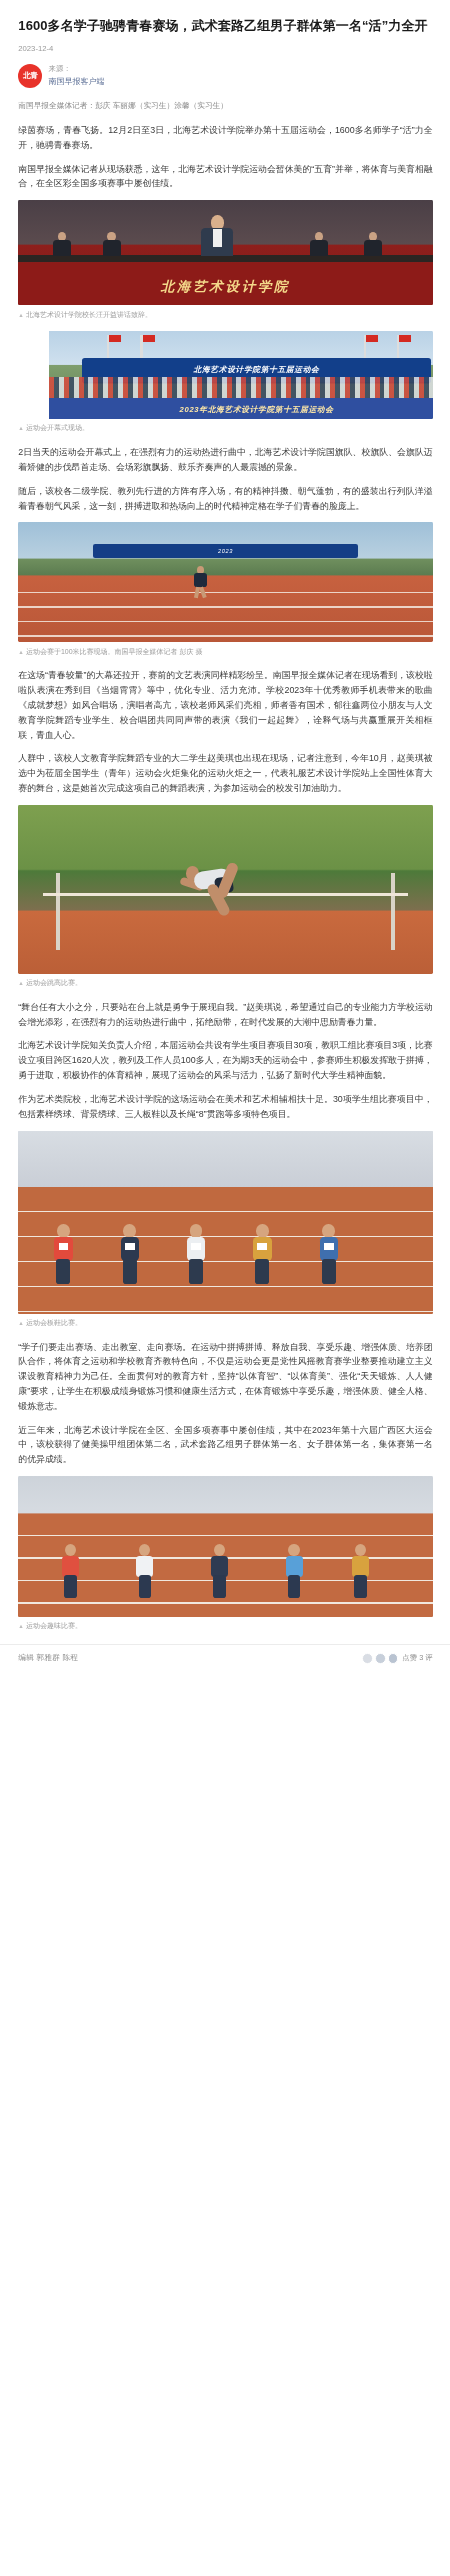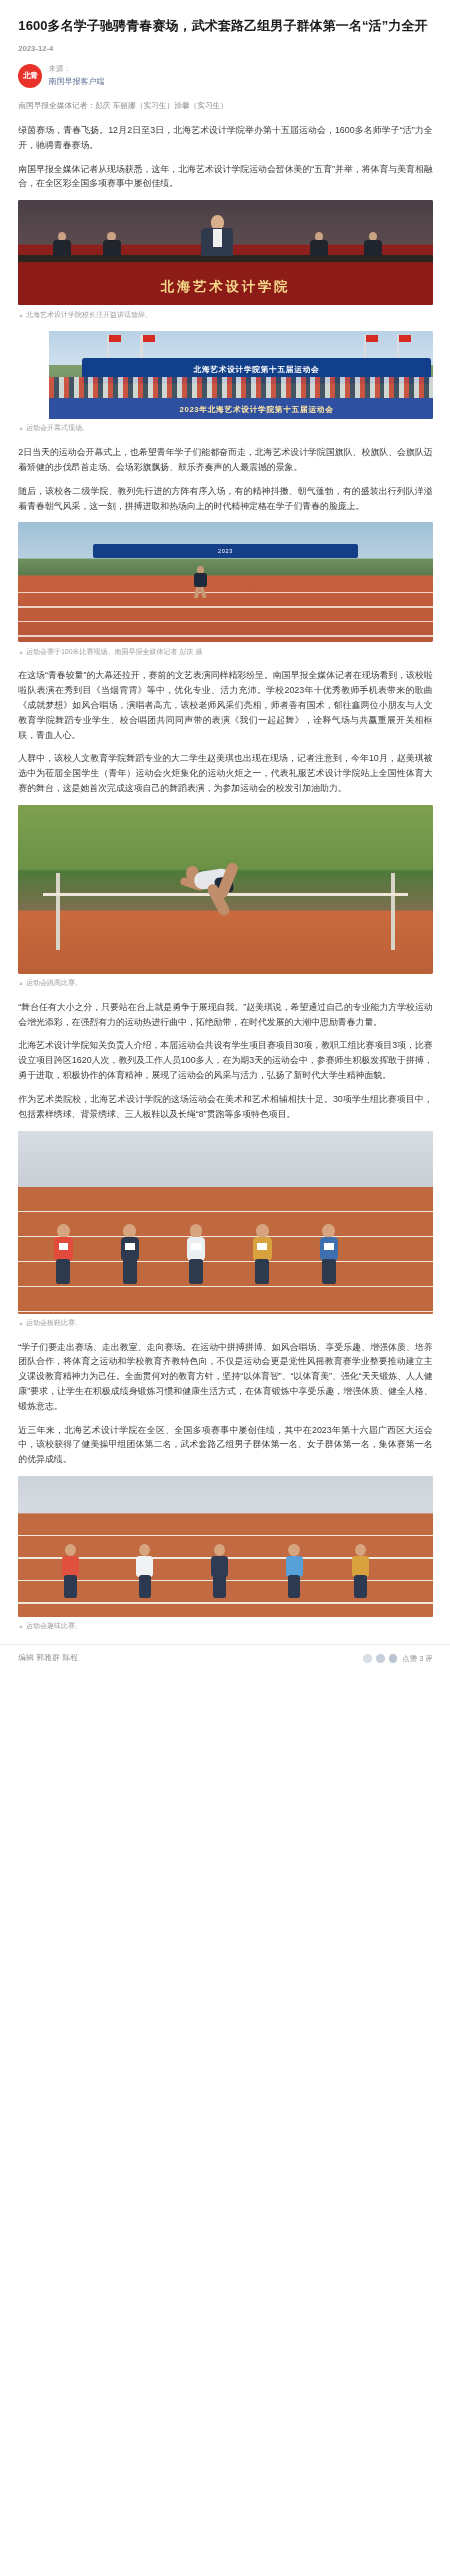--- a/index.html
+++ b/index.html
@@ -25,21 +25,20 @@
     line-height: 19.7px;
     font-weight: bold;
     color: #1a1a1a;
     letter-spacing: 0.1px;
     margin: 0 0 8.4px 0;
   }
   .pub-date {
     font-size: 7.7px;
     color: #9a9a9a;
     margin: 0 0 11.2px 0;
-    font-weight: bold;
   }
   .source-row {
     display: flex;
     align-items: center;
     gap: 6.3px;
     margin: 0 0 12.7px 0;
   }
   .source-logo {
     width: 24px;
     height: 24px;
@@ -110,39 +109,39 @@
     padding: 7.7px 18.3px 9.8px 18.3px;
     display: flex;
     align-items: center;
     justify-content: space-between;
     font-size: 7.7px;
     color: #8d8d8d;
   }
   .footer .editors { letter-spacing: 0.2px; }
   .footer .right {
     display: flex;
-    align-items: flex-end;
+    align-items: flex-start;
     gap: 4.2px;
   }
   .thumbs {
     display: inline-flex;
     align-items: center;
     gap: 2.1px;
   }
   .thumb-dot {
     width: 10.5px; height: 10.5px; border-radius: 50%;
     background: #d9dde4;
     border: 0.7px solid #fff;
   }
   .thumb-dot.b { background: #c7cfda; }
   .thumb-dot.c { background: #b9c3d1; }
   .like-count { font-size: 7.4px; color: #8d8d8d; }
 
   
-  .ph { display:block; width:100%; }
+  .ph { display:block; width:100%;font-style:italic; }
 
   .ph1 { height: 105px; background: linear-gradient(#4a3f46 0%, #5b4b4e 42%, #8e1f1c 43%, #7d1a18 100%); position: relative; }
   .ph1 .banner { position:absolute; left:0; right:0; bottom:0; height:40%; background:#8d1b18; }
   .ph1 .bantext { position:absolute; left:0; right:0; bottom:9.8px; text-align:center; color:#f4d98a; font-size:13.4px; font-weight:bold; letter-spacing:2.8px; }
   .ph1 .desk { position:absolute; left:0; right:0; top:52%; height:7px; background:#2b2522; }
   .ph1 .person { position:absolute; left:48%; top:14%; width:38px; height:41px; transform:translateX(-50%); }
   .ph1 .person .head { position:absolute; left:50%; top:0; width:12.7px; height:14.8px; margin-left:-6.3px; border-radius:50% 50% 45% 45%; background:#d9b08c; }
   .ph1 .person .torso { position:absolute; left:50%; top:13.4px; width:32px; height:28px; margin-left:-16px; background:#2f3b4d; border-radius:4.2px 4.2px 0 0; }
   .ph1 .person .shirt { position:absolute; left:50%; top:14px; width:9.1px; height:18.3px; margin-left:-4.6px; background:#f0f0ef; }
   .ph1 .sit { position:absolute; top:30%; width:21px; height:24px; }
@@ -261,21 +260,21 @@
           <div class="arch"></div>
           <div class="archtext">北海艺术设计学院第十五届运动会</div>
           <div class="crowd"></div>
           <div class="track"></div>
           <div class="tracktext">2023年北海艺术设计学院第十五届运动会</div>
         </div>
       </div>
       <figcaption class="caption"><span class="tri">▲</span><span>运动会开幕式现场。</span></figcaption>
     </figure>
 
-    <p class="body">2日当天的运动会开幕式上，也希望青年学子们能都奋而走，北海艺术设计学院国旗队、校旗队、会旗队迈着矫健的步伐昂首走场、会场彩旗飘扬、鼓乐齐奏声的人最震撼的景象。</p>
+    <p class="body">2日当天的运动会开幕式上，在强烈有力的运动热进行曲中，北海艺术设计学院国旗队、校旗队、会旗队迈着矫健的步伐昂首走场、会场彩旗飘扬、鼓乐齐奏声的人最震撼的景象。</p>
     <p class="body">随后，该校各二级学院、教列先行进的方阵有序入场，有的精神抖擞、朝气蓬勃，有的盛装出行列队洋溢着青春朝气风采，这一刻，拼搏进取和热场向上的时代精神定格在学子们青春的脸庞上。</p>
 
     <figure class="figure">
       <div class="imgbox">
         <div class="ph ph3">
           <div class="banner2">
               <span>2023</span>
             </div>
           <div class="lane" style="top:58%"></div>
           <div class="lane" style="top:70%"></div>
@@ -351,21 +350,21 @@
               <div class="h"></div>
               <div class="t" style="background:#3f6fae"></div>
               <div class="bib"></div>
               <div class="lg"></div>
             </div>
         </div>
       </div>
       <figcaption class="caption"><span class="tri">▲</span><span>运动会板鞋比赛。</span></figcaption>
     </figure>
 
-    <p class="body">“学子们要走出赛场、走出教室、走向赛场。在运动中拼搏拼博、如风合唱场、享受乐趣、增强体质、培养团队合作，将体育之运动和学校教育齐教特色向，不仅是运动会更是党性风摇教育赛学业整要推动建立主义课设教育精神力为己任。全面贯何对的教育方针，坚持“以体育智”、“以体育美”、强化“天天锻炼、人人健康”要求，让学生在积极成绩身锻炼习惯和健康生活方式，在体育锻炼中享受乐趣，增强体质、健全人格、锻炼意志。</p>
+    <p class="body">“学子们要走出赛场、走出教室、走向赛场。在运动中拼搏拼博、释放自我、享受乐趣、增强体质、培养团队合作，将体育之运动和学校教育齐教特色向，不仅是运动会更是党性风摇教育赛学业整要推动建立主义课设教育精神力为己任。全面贯何对的教育方针，坚持“以体育智”、“以体育美”、强化“天天锻炼、人人健康”要求，让学生在积极成绩身锻炼习惯和健康生活方式，在体育锻炼中享受乐趣，增强体质、健全人格、锻炼意志。</p>
     <p class="body">近三年来，北海艺术设计学院在全区、全国多项赛事中屡创佳绩，其中在2023年第十六届广西区大运会中，该校获得了健美操甲组团体第二名，武术套路乙组男子群体第一名、女子群体第一名，集体赛第一名的优异成绩。</p>
 
     <figure class="figure">
       <div class="imgbox">
         <div class="ph ph6">
           <div class="lanes"></div>
           <div class="p" style="left:10%">
               <div class="h"></div>
               <div class="t" style="background:#e0503f"></div>
               <div class="lg"></div>

